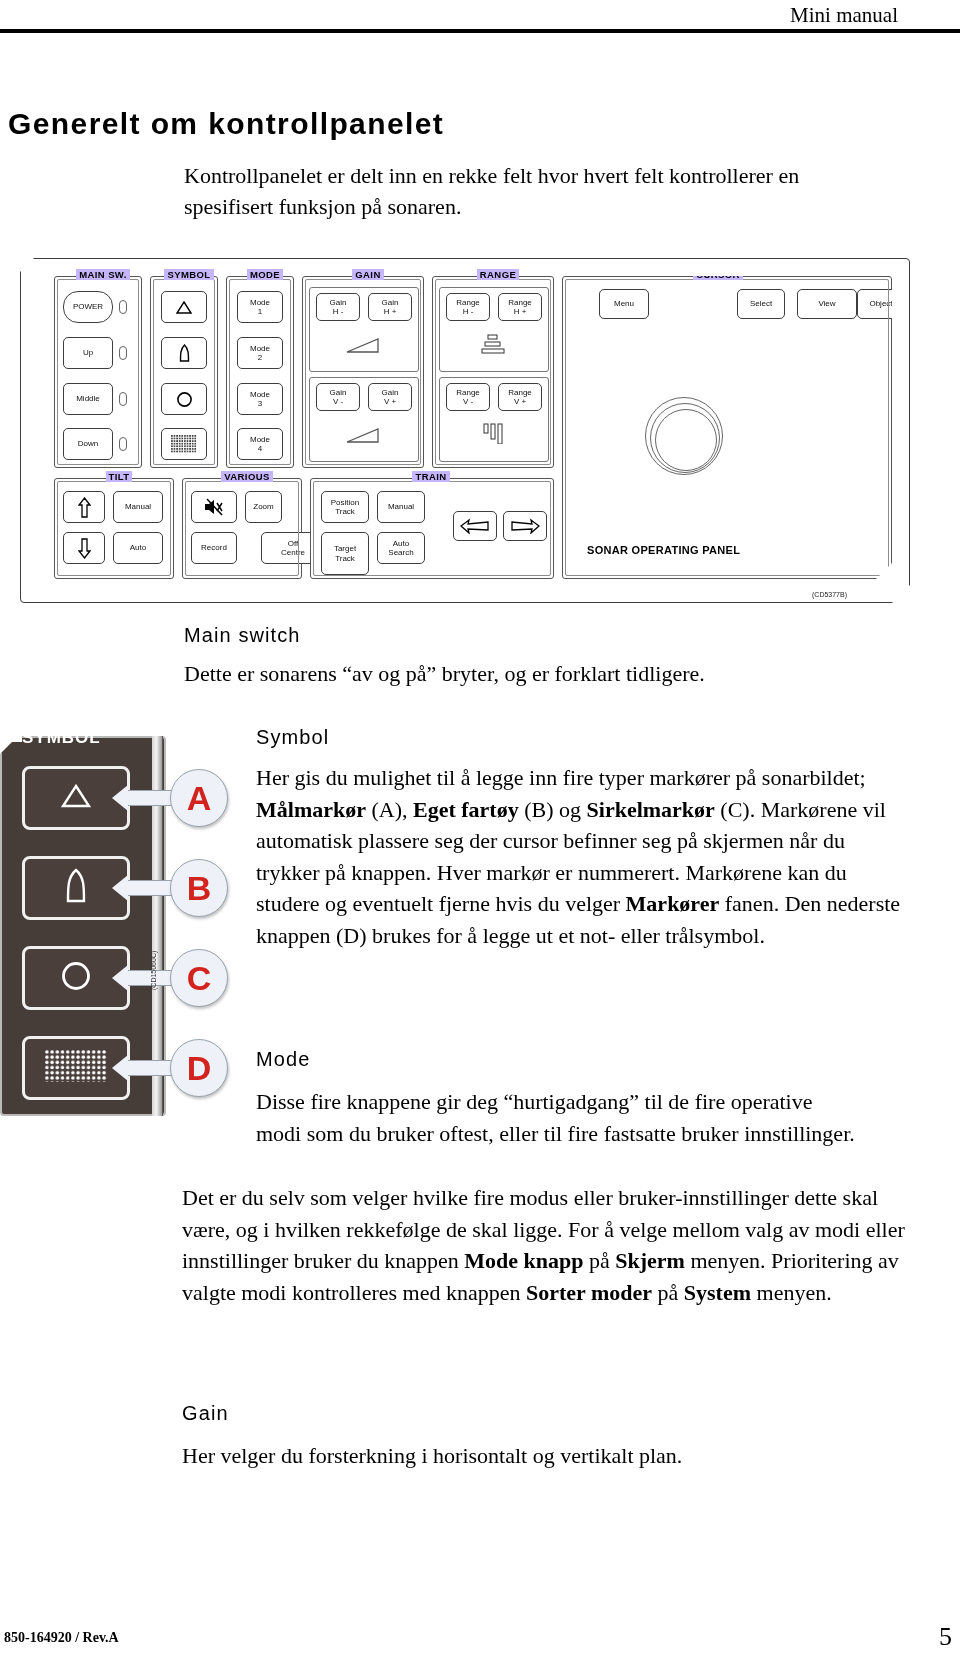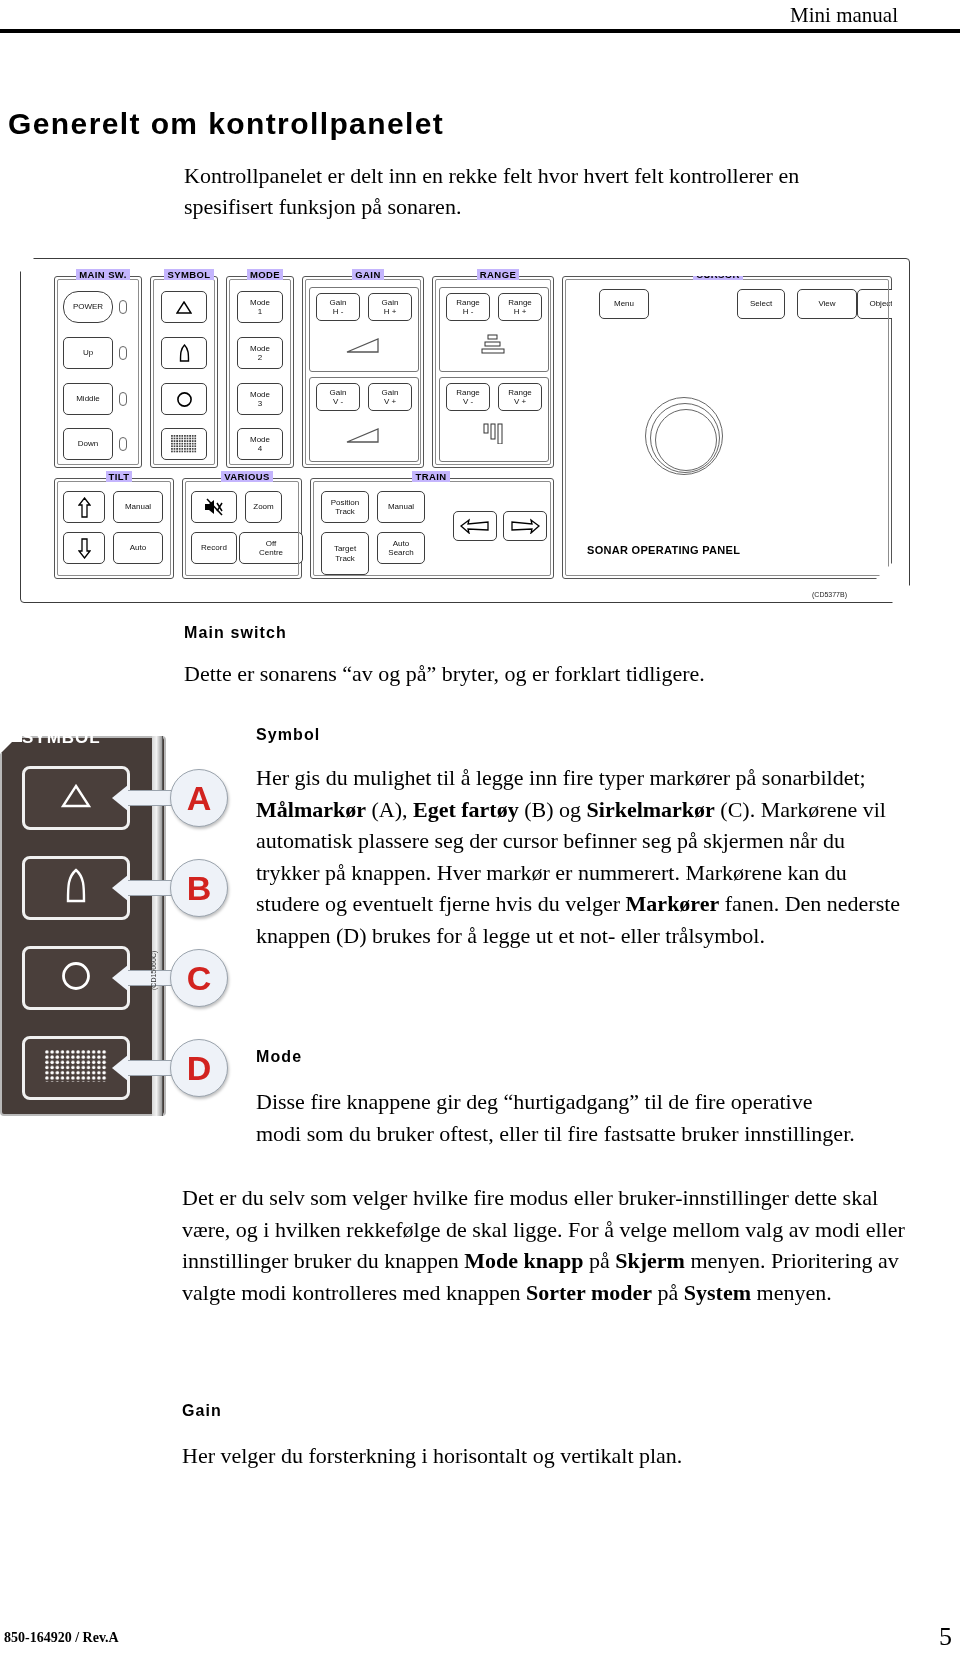--- a/index.html
+++ b/index.html
@@ -120,21 +120,21 @@
     font-size:7px; color:#222;
   }
 
   
   .glyph svg{ display:block; }
 
   
   .sec-h {
     position:absolute;
     font-family:"Liberation Sans", sans-serif;
-    font-weight:bold; font-size:16px; letter-spacing:1.1px;
+    font-weight:normal; font-size:20px; letter-spacing:1.1px;
   }
   .body-p {
     position:absolute;
     font-size:22px; line-height:31.5px;
     font-family:"Liberation Serif", serif;
   }
   .body-p b{ font-weight:bold; }
 
   
   .symfig{
@@ -382,21 +382,21 @@
         <span>
           <svg width="20" height="18" viewBox="0 0 20 18">
             <polygon points="1,6 5,6 10,2 10,16 5,12 1,12" fill="#000"></polygon>
             <path d="M13 5 L18 13 M18 5 L13 13" stroke="#000" stroke-width="1.5" fill="none"></path>
             <path d="M3 1 L18 17" stroke="#000" stroke-width="1.5" fill="none"></path>
           </svg>
         </span>
       </div>
       <div class="key" style="left:62px; top:12px; width:37px; height:32px;"><span>Zoom</span></div>
       <div class="key" style="left:8px; top:53px; width:46px; height:32px;"><span>Record</span></div>
-      <div class="key" style="left:56px; top:53px; width:64px; height:32px;"><span>Off
+      <div class="key" style="left:78px; top:53px; width:64px; height:32px;"><span>Off
 Centre</span></div>
     </div>
 
     <div class="grp" style="left:282px; top:214px; width:244px; height:101px;">
       <div class="grp-label" style="left:0; width:230px;"><span>TRAIN</span></div>
       <div class="key" style="left:10px; top:12px; width:48px; height:32px;"><span>Position
 Track</span></div>
       <div class="key" style="left:66px; top:12px; width:48px; height:32px;"><span>Manual</span></div>
       <div class="key" style="left:10px; top:53px; width:48px; height:43px;"><span>Target
 Track</span></div>

